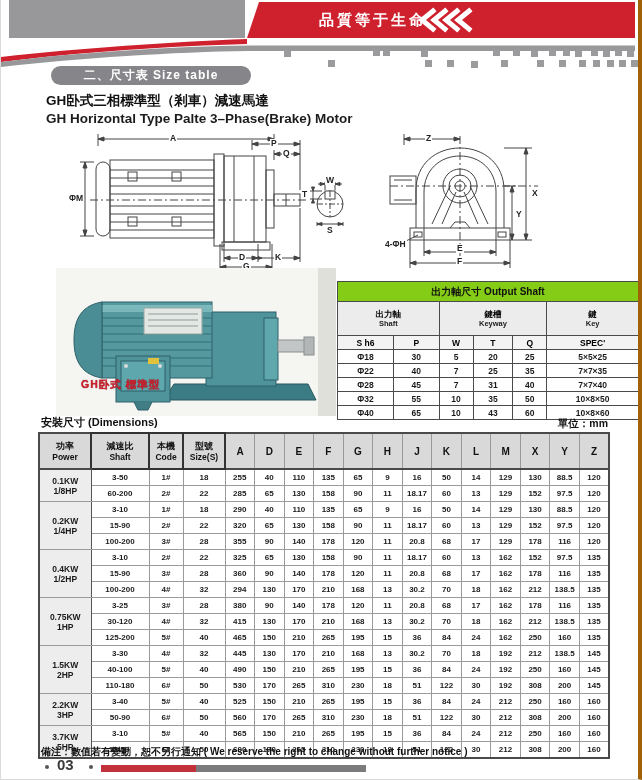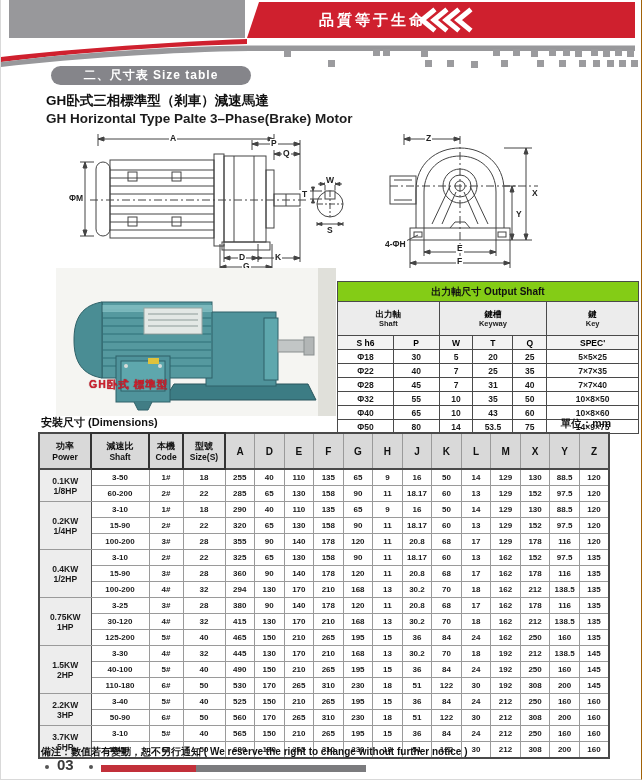--- a/index.html
+++ b/index.html
@@ -1,35 +1,35 @@
 <!DOCTYPE html>
 <html><head>
 <meta charset="utf-8">
 <style>
   html,body{margin:0;padding:0;background:#fff;}
   body{font-family:"Liberation Sans",sans-serif;}
   #page{position:relative;width:642px;height:780px;background:#fff;overflow:hidden;
-        border-left:1px solid #d9d9d9;border-right:1px solid #a16207;border-bottom:1px solid #d9d9d9;box-sizing:border-box;}
+        border-left:1px solid #d9d9d9;border-right:4px solid #a16207;border-bottom:1px solid #d9d9d9;box-sizing:border-box;}
 
   
   #header-deco{position:absolute;left:0;top:0;}
   #banner-text{position:absolute;left:318px;top:11px;color:#fff;font-weight:bold;font-size:15px;letter-spacing:3px;}
   #section-pill{position:absolute;left:50px;top:66px;width:200px;height:19px;background:#85858a;border-radius:10px;
                 color:#fff;font-size:12px;font-weight:bold;text-align:center;line-height:19px;letter-spacing:1px;}
   #title-zh{position:absolute;left:45px;top:92px;font-size:13.5px;font-weight:bold;color:#111;}
   #title-en{position:absolute;left:45px;top:111px;font-size:13.5px;font-weight:bold;color:#1c1c1c;}
 
   
   #drawings{position:absolute;left:0;top:132px;width:642px;height:142px;}
   .dwg{position:absolute;top:0;}
   .dlabel{position:absolute;font-size:8.5px;font-weight:bold;color:#222;background:#fff;padding:0 1px;line-height:9px;}
 
   
   #photo{position:absolute;left:55px;top:268px;}
-  #photo-caption{position:absolute;left:88px;top:378px;color:#cf1f2d;font-size:10.5px;font-weight:bold;letter-spacing:1px;
+  #photo-caption{position:absolute;left:80px;top:378px;color:#cf1f2d;font-size:10.5px;font-weight:bold;letter-spacing:1px;
                  text-shadow:0 0 1px #7a0d15;}
 
   
   #shaft-wrap{position:absolute;left:336px;top:281px;}
   .shaft-table{border-collapse:collapse;width:302px;background:#fff;}
   .shaft-table th,.shaft-table td{border:1px solid #4a4a4a;text-align:center;padding:0;}
   .shaft-table .t-title{background:#84cc16;font-size:10px;font-weight:bold;height:19px;color:#111;}
   .shaft-table .t-group{background:#ececec;height:34px;}
   .shaft-table .t-group .zh{display:block;font-size:8.5px;font-weight:bold;line-height:10px;}
   .shaft-table .t-group .en{display:block;font-size:7.5px;font-weight:bold;line-height:9px;color:#222;}
@@ -322,28 +322,20 @@
             <td>10×8×50</td>
           </tr>
           <tr>
             <td>Φ40</td>
             <td>65</td>
             <td>10</td>
             <td>43</td>
             <td>60</td>
             <td>10×8×60</td>
           </tr>
-          <tr>
-            <td>Φ50</td>
-            <td>80</td>
-            <td>14</td>
-            <td>53.5</td>
-            <td>75</td>
-            <td>14×9×75</td>
-          </tr>
         </tbody>
     </table>
   </div>
 
   <div id="dims-label">安裝尺寸 (Dimensions)</div>
   <div id="unit-label">單位：mm</div>
 
   <div id="dims-wrap">
     <table class="dims-table">
       <colgroup>

